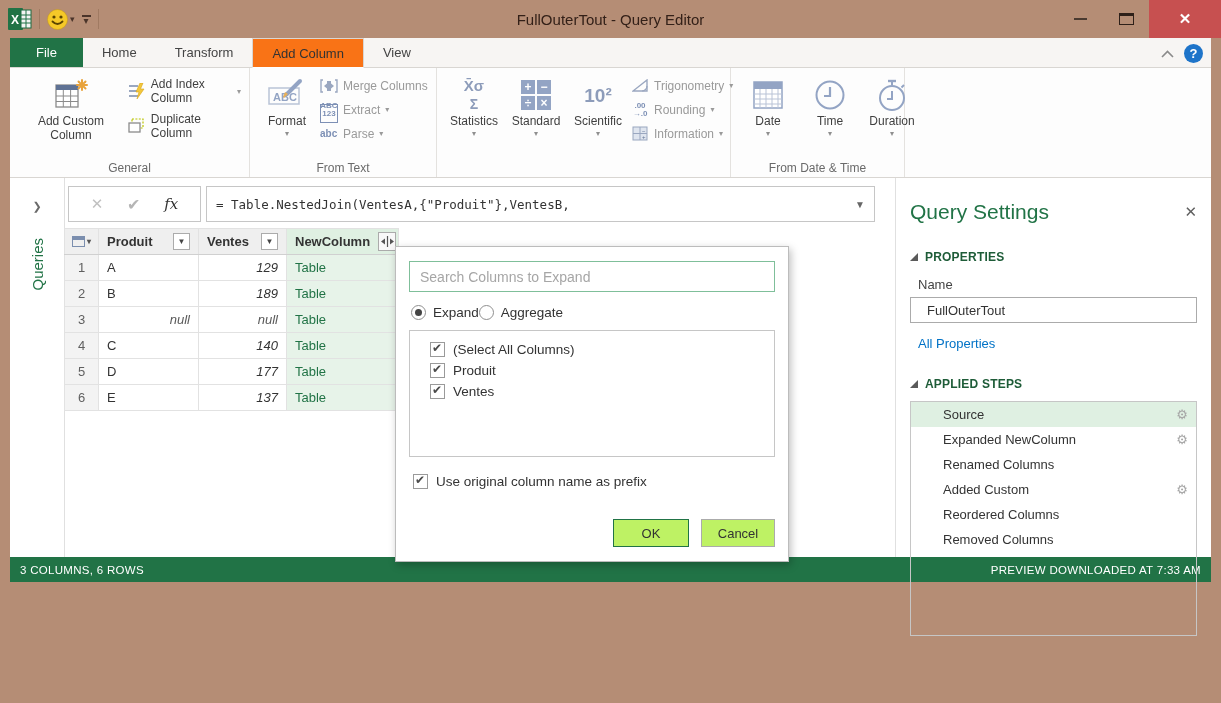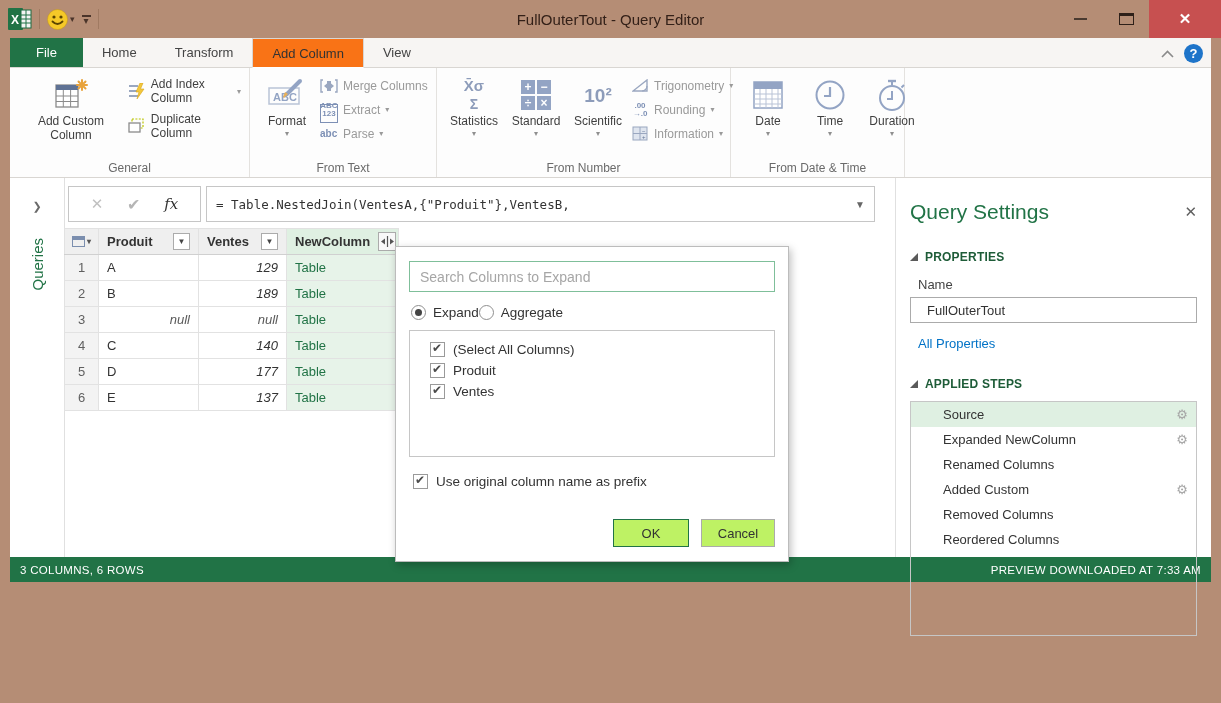--- a/index.html
+++ b/index.html
@@ -346,21 +346,20 @@
                 <line x1="8" y1="1" x2="8" y2="14" stroke="#9aa7c0"></line>
                 <line x1="1" y1="7.5" x2="15" y2="7.5" stroke="#9aa7c0"></line>
                 <text x="10" y="6.5" font-size="6" fill="#5f7294">−</text>
                 <text x="10" y="13" font-size="6" fill="#5f7294">+</text>
               </svg>
             </span>
             <span>Information</span>
             <span class="dd">▾</span>
           </div>
         </div>
-        <div class="rb-group-label">From Number</div>
       </div>
 
       <div class="rb-group" style="width:174px;">
         <div class="rb-big">
           <span class="ric">
             <svg width="32" height="30" viewBox="0 0 32 30">
               <rect x="2" y="2" width="28" height="26" fill="#fff" stroke="#93a4c4" stroke-width="1.5"></rect>
               <rect x="2" y="2" width="28" height="7" fill="#93a4c4"></rect>
               <g stroke="#b9c3d6" stroke-width="1">
                   <line x1="2" y1="14" x2="30" y2="14"></line>
@@ -564,24 +563,24 @@
             <span class="gear">⚙</span>
           </div>
           <div class="step">
             <span>Renamed Columns</span>
           </div>
           <div class="step">
             <span>Added Custom</span>
             <span class="gear">⚙</span>
           </div>
           <div class="step">
+            <span>Reordered Columns</span>
+          </div>
+          <div class="step">
             <span>Removed Columns</span>
-          </div>
-          <div class="step">
-            <span>Reordered Columns</span>
           </div>
         </div>
       </div>
     </div>
 
     <div class="statusbar">
       <span>3 COLUMNS, 6 ROWS</span>
       <span>PREVIEW DOWNLOADED AT 7:33 AM</span>
     </div>
   </div>

